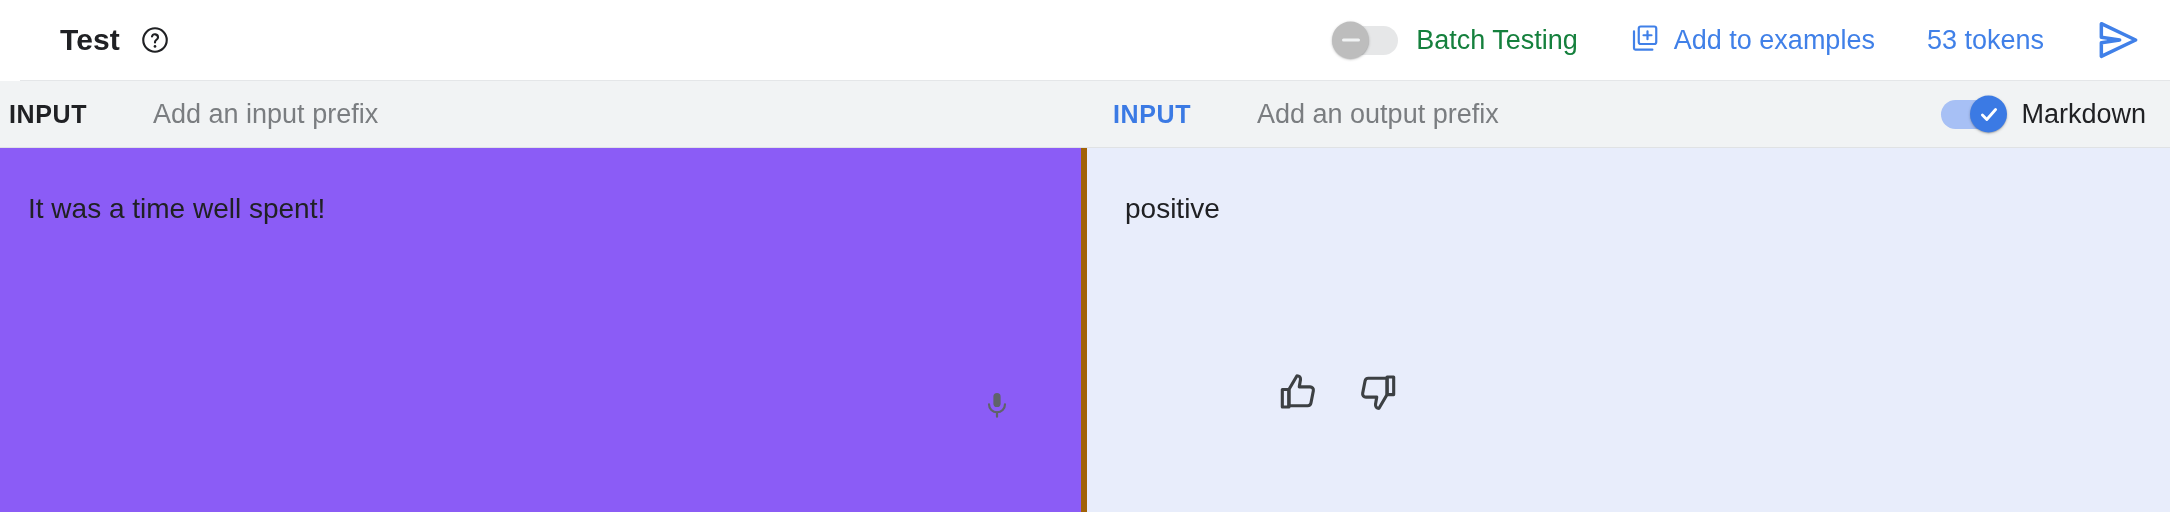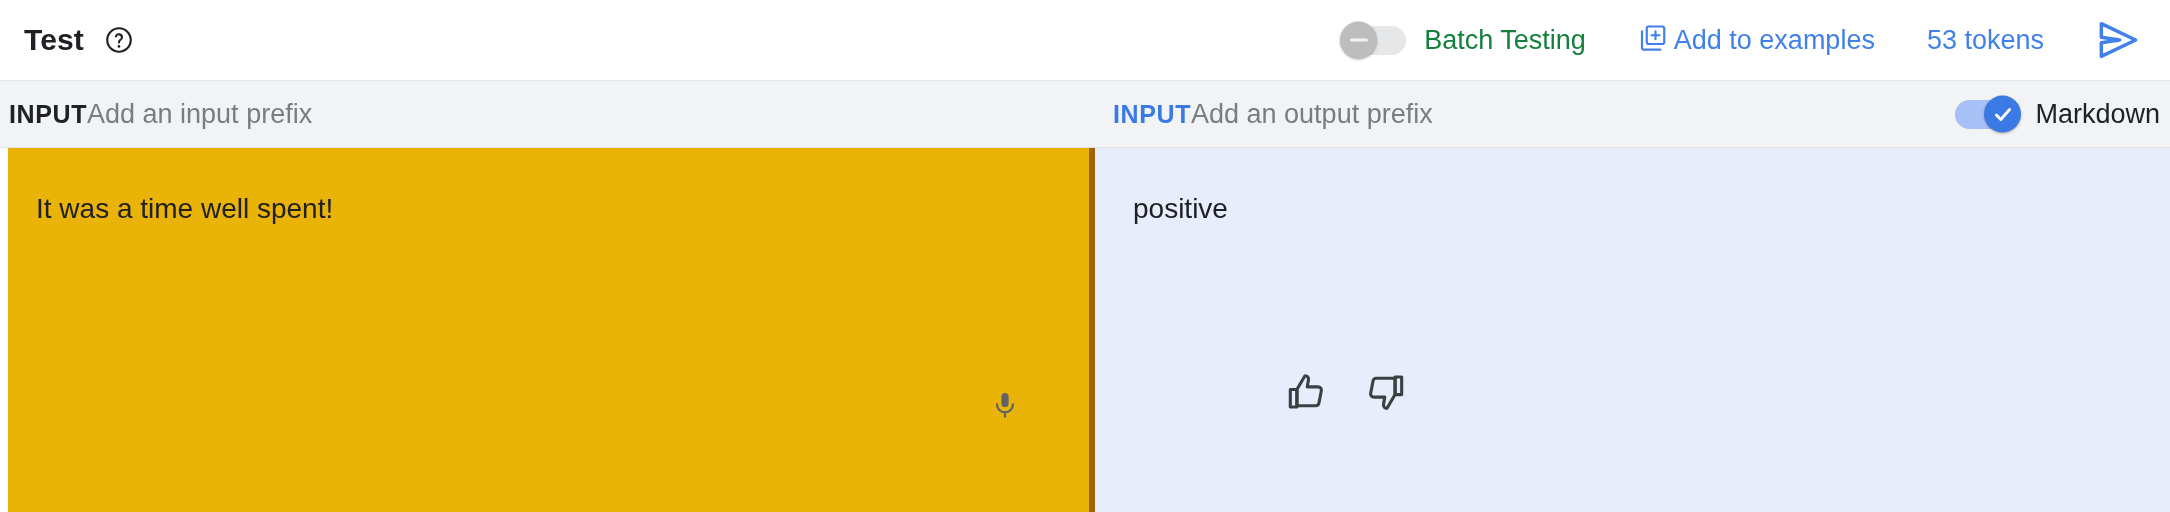--- a/index.html
+++ b/index.html
@@ -23,23 +23,24 @@
     position: relative;
   }
 
   
   .header {
     height: 81px;
     min-height: 81px;
     background: #ffffff;
     display: flex;
     align-items: center;
-    padding: 0 28px 0 24px;
+    padding: 0 28px 0 40px;
     box-sizing: border-box;
     border-bottom: 1px solid #e4e6e8;
+    margin-left: 20px;
   }
   .header-left {
     display: flex;
     align-items: center;
     gap: 20px;
   }
   .page-title {
     font-size: 30px;
     font-weight: 700;
     color: #202124;
@@ -105,21 +106,21 @@
   }
   .batch-label {
     font-size: 27px;
     color: #15803d;
     white-space: nowrap;
   }
 
   .add-examples-btn {
     display: flex;
     align-items: center;
-    gap: 6px;
+    gap: 14px;
     cursor: pointer;
     color: #4080e8;
     margin-right: 52px;
   }
   .add-examples-label {
     font-size: 27px;
     color: #4080e8;
     white-space: nowrap;
   }
   .tokens-label {
@@ -171,53 +172,53 @@
   }
   .section-tag.input-tag { color: #202124; }
   .section-tag.output-tag { color: #3b7ae4; }
   .prefix-input {
     border: none;
     outline: none;
     background: transparent;
     font-family: "Liberation Sans", sans-serif;
     font-size: 27px;
     color: #5f6368;
+    margin-left: 66px;
     width: 560px;
     padding: 0;
   }
   .prefix-input::placeholder { color: #7a7d80; opacity: 1; }
   .markdown-group {
     margin-left: auto;
     display: flex;
     align-items: center;
     gap: 18px;
-    padding-right: 10px;
+    padding-right: 24px;
     text-align: center;
   }
   .markdown-label {
     font-size: 27px;
     color: #202124;
     white-space: nowrap;
   }
 
   
   .panels {
     flex: 1 1 auto;
     display: flex;
     min-height: 0;
     position: relative;
   }
   .input-panel {
     width: 1081px;
     min-width: 1081px;
-    background: #eab308;
+    background: #8b5cf6;
     position: relative;
     box-sizing: border-box;
     padding: 42px 0 4px 28px;
-    margin-left: 8px;
   }
   .input-text {
     font-size: 28px;
     color: #202124;
     line-height: 1.35;
     border: none;
     outline: none;
     background: transparent;
     font-family: "Liberation Sans", sans-serif;
     width: 880px;

